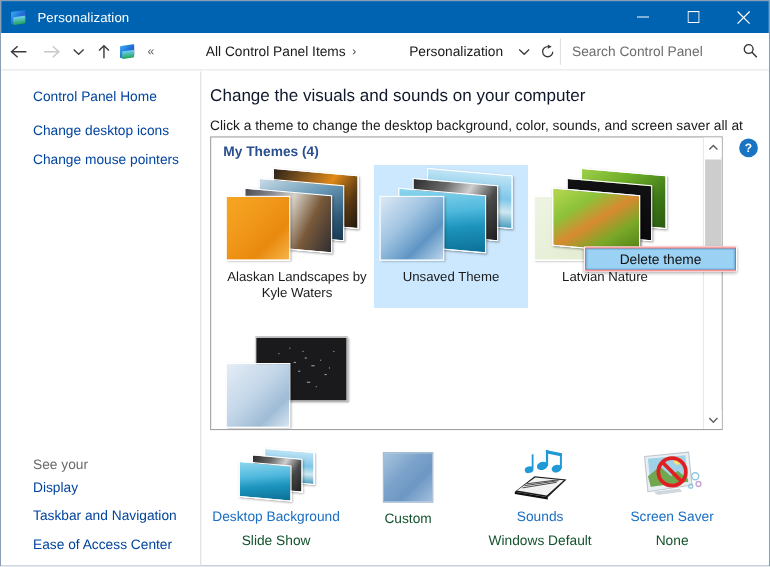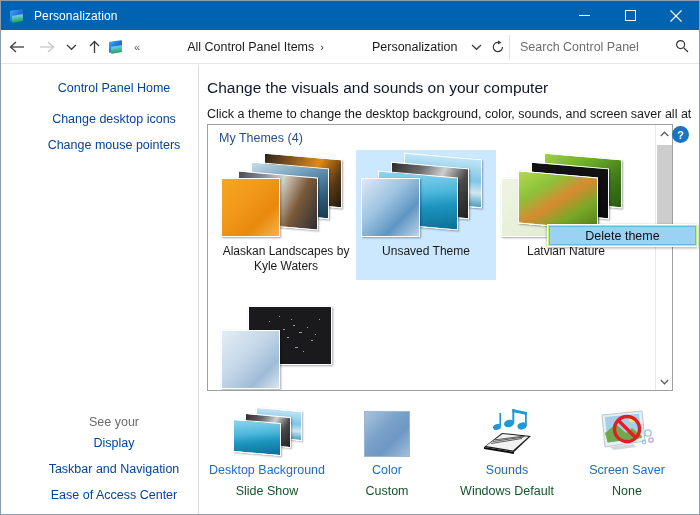--- a/index.html
+++ b/index.html
@@ -115,27 +115,26 @@
   .search-icon { position: absolute; right: 6px; top: 4px; color:#333; }
 
   
   #content {
     position: absolute;
     left: 0; top: 64px; right: 0; bottom: 0;
     display: flex;
     background: #ffffff;
   }
   #sidebar {
-    width: 198px;
+    width: 182px;
     flex: none;
     background: #ffffff;
     border-right: 1px solid #dcdcdc;
     position: relative;
     padding-top: 13px;
-    text-align: center;
   }
   .side-link {
     display: block;
     color: #00449e;
     font-size: 12.5px;
     padding: 2px 0 2px 29px;
     text-decoration: none;
     line-height: 17px;
   }
   .side-link.first { margin-bottom: 10px; }
@@ -181,20 +180,21 @@
   }
   #themes-inner {
     position: absolute;
     left: 0; top: 0; right: 17px; bottom: 0;
     overflow: hidden;
   }
   .group-header {
     color: #2a4f8f;
     font-size: 12.5px;
     padding: 6px 0 0 11px;
+    font-weight: bold;
   }
   .themes-row {
     display: flex;
     padding-left: 8px;
     margin-top: 5px;
   }
   .theme-cell {
     width: 140px;
     flex: none;
     padding: 6px 2px 6px 2px;
@@ -242,22 +242,22 @@
   .img-paleblue { background: linear-gradient(135deg,#e4edf6 0%,#c3d6e8 45%,#9ebcd6 75%,#dae6f2 100%); }
 
   
   .stars { position: absolute; inset: 0; overflow: hidden; }
   .stars i { position: absolute; background: #9aa0a8; width: 1px; height: 1px; display:block;}
 
   
   #ctx-menu {
     position: absolute;
     left: 348px; top: 159px;
-    width: 151px; height: 23px;
-    background: #bef264;
+    width: 139px; height: 23px;
+    background: #ef4444;
     border: 1px solid #ffffff;
     box-shadow: 0 1px 3px rgba(0,0,0,.35);
     z-index: 40;
   }
   #ctx-item {
     position: absolute;
     left: 1px; top: 1px; right: 1px; bottom: 1px;
     background: #9bd1f2;
     border: 1px solid #6cb6e4;
     display: flex; align-items: center; justify-content: center;
@@ -554,21 +554,20 @@
             </div>
           </div>
           <a class="bt-link" href="#">Desktop Background</a>
           <span class="bt-sub">Slide Show</span>
         </div>
 
         <div class="bt-cell">
           <div class="bt-icon">
             <div class="color-swatch"></div>
           </div>
-          <a class="bt-link" href="#">Color</a>
           <span class="bt-sub">Custom</span>
         </div>
 
         <div class="bt-cell">
           <div class="bt-icon">
             <svg width="62" height="50" viewBox="0 0 62 50">
               <g fill="#1f9ad6">
                 <ellipse cx="21" cy="20" rx="4" ry="3" transform="rotate(-17 21 20)"></ellipse>
                 <rect x="23.4" y="6" width="1.6" height="13"></rect>
                 <ellipse cx="33" cy="16.5" rx="5" ry="3.7" transform="rotate(-17 33 16.5)"></ellipse>

